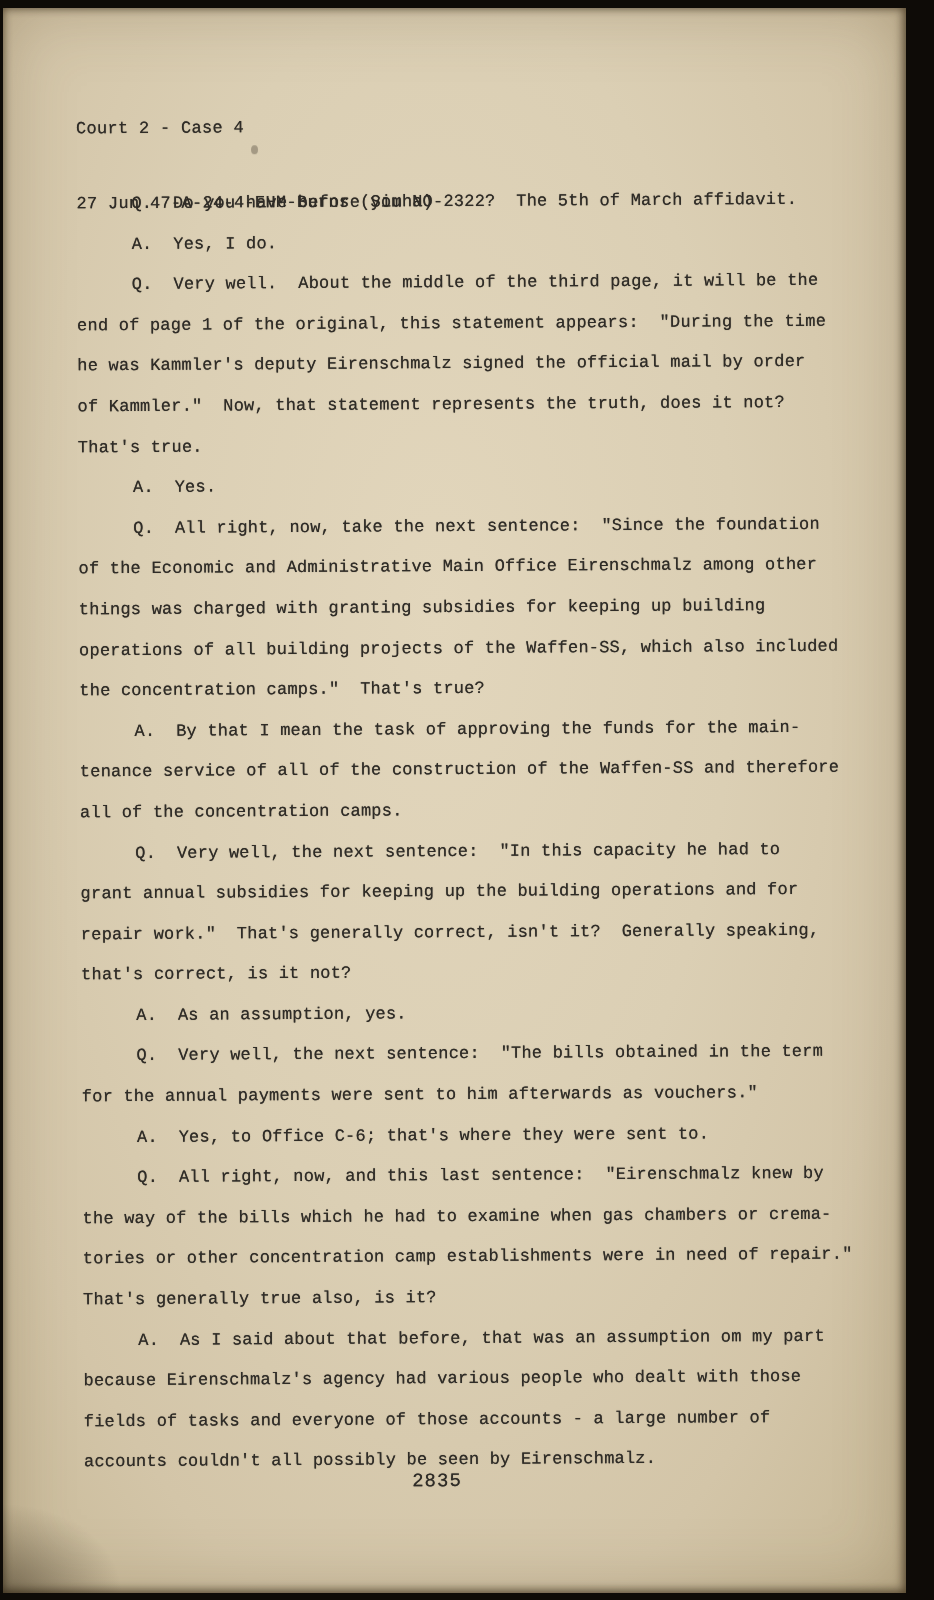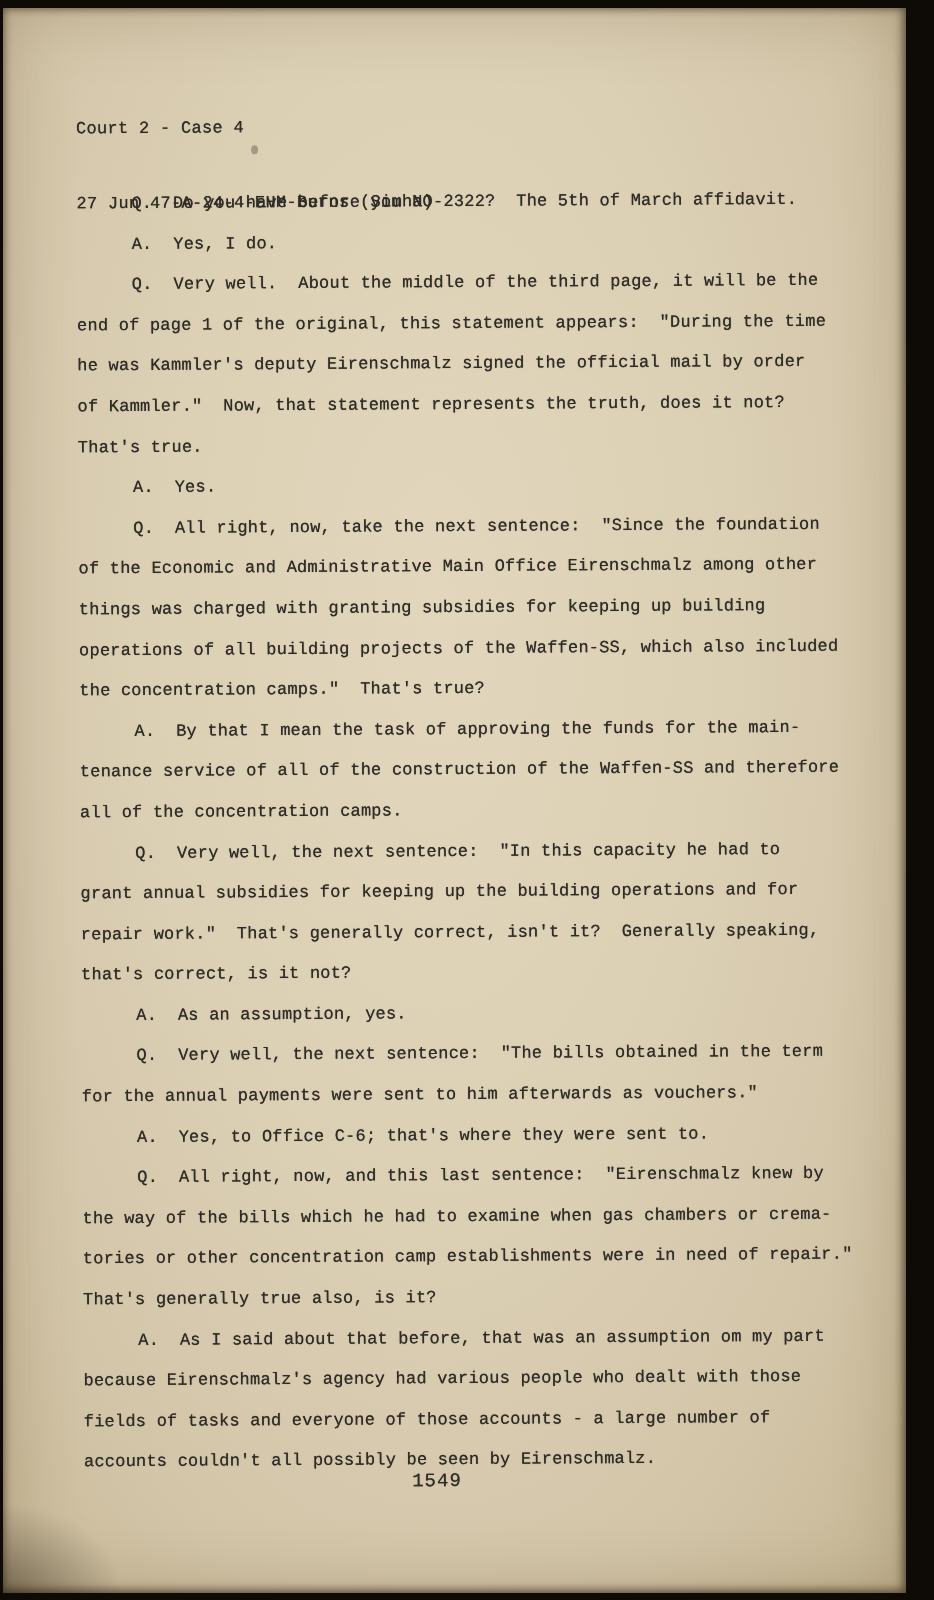--- a/index.html
+++ b/index.html
@@ -103,14 +103,14 @@
 <div class="content">
   <div class="smudge"></div>
 
   <div class="header-block">
     <div>Court 2 - Case 4</div>
     <div>27 Jun 47-A-24-4-EHM-Burns (Simha)</div>
   </div>
 
   <div class="body-block"><div class="line indent">Q.  Do you have before you NO-2322?  The 5th of March affidavit.</div><div class="line indent">A.  Yes, I do.</div><div class="line indent">Q.  Very well.  About the middle of the third page, it will be the</div><div class="line">end of page 1 of the original, this statement appears:  "During the time</div><div class="line">he was Kammler's deputy Eirenschmalz signed the official mail by order</div><div class="line">of Kammler."  Now, that statement represents the truth, does it not?</div><div class="line">That's true.</div><div class="line indent">A.  Yes.</div><div class="line indent">Q.  All right, now, take the next sentence:  "Since the foundation</div><div class="line">of the Economic and Administrative Main Office Eirenschmalz among other</div><div class="line">things was charged with granting subsidies for keeping up building</div><div class="line">operations of all building projects of the Waffen-SS, which also included</div><div class="line">the concentration camps."  That's true?</div><div class="line indent">A.  By that I mean the task of approving the funds for the main-</div><div class="line">tenance service of all of the construction of the Waffen-SS and therefore</div><div class="line">all of the concentration camps.</div><div class="line indent">Q.  Very well, the next sentence:  "In this capacity he had to</div><div class="line">grant annual subsidies for keeping up the building operations and for</div><div class="line">repair work."  That's generally correct, isn't it?  Generally speaking,</div><div class="line">that's correct, is it not?</div><div class="line indent">A.  As an assumption, yes.</div><div class="line indent">Q.  Very well, the next sentence:  "The bills obtained in the term</div><div class="line">for the annual payments were sent to him afterwards as vouchers."</div><div class="line indent">A.  Yes, to Office C-6; that's where they were sent to.</div><div class="line indent">Q.  All right, now, and this last sentence:  "Eirenschmalz knew by</div><div class="line">the way of the bills which he had to examine when gas chambers or crema-</div><div class="line">tories or other concentration camp establishments were in need of repair."</div><div class="line">That's generally true also, is it?</div><div class="line indent">A.  As I said about that before, that was an assumption om my part</div><div class="line">because Eirenschmalz's agency had various people who dealt with those</div><div class="line">fields of tasks and everyone of those accounts - a large number of</div><div class="line">accounts couldn't all possibly be seen by Eirenschmalz.</div></div>
 
-  <div class="page-number">1549</div>
+  <div class="page-number">2835</div>
 </div>
 
 </body></html>

